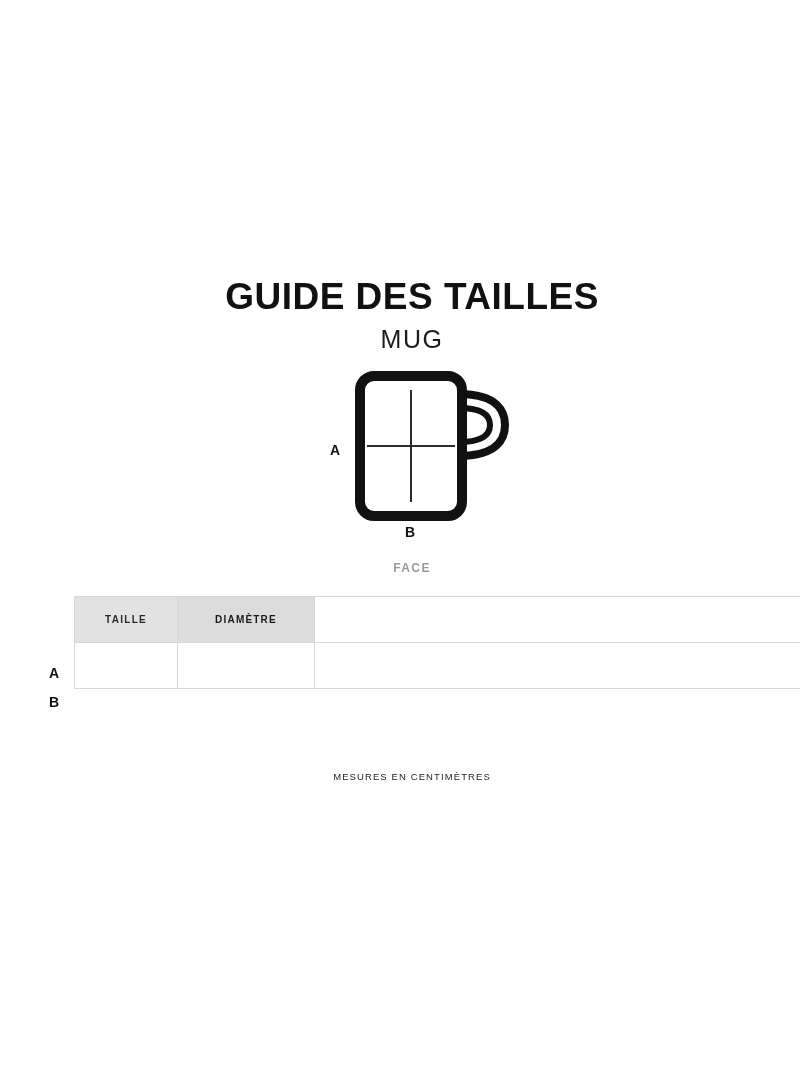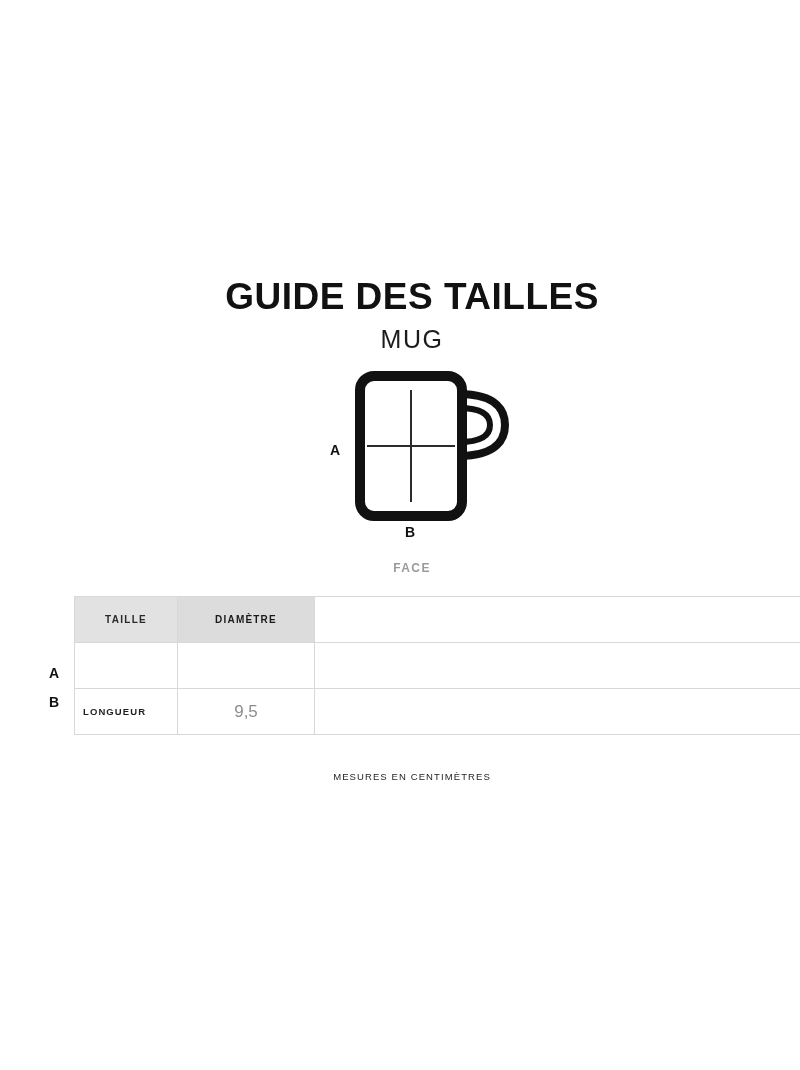--- a/index.html
+++ b/index.html
@@ -207,24 +207,19 @@
           <tr>
         <td class="col-label hdr-taille">TAILLE</td>
         <td class="col-value hdr-diametre">DIAMÈTRE</td>
         <td class="col-rest hdr-blank"></td>
       </tr>
       <tr class="spacer-row">
         <td></td>
         <td></td>
         <td></td>
       </tr>
-      <tr class="data-row-2">
-        <td class="col-label row-label">LONGUEUR</td>
-        <td class="col-value row-value">9,5</td>
-        <td class="col-rest"></td>
-      </tr>
     </tbody>
       </table>
   </div>
 
   <div class="footer-note">MESURES EN CENTIMÈTRES</div>
 
 </div>
 
 </body></html>

